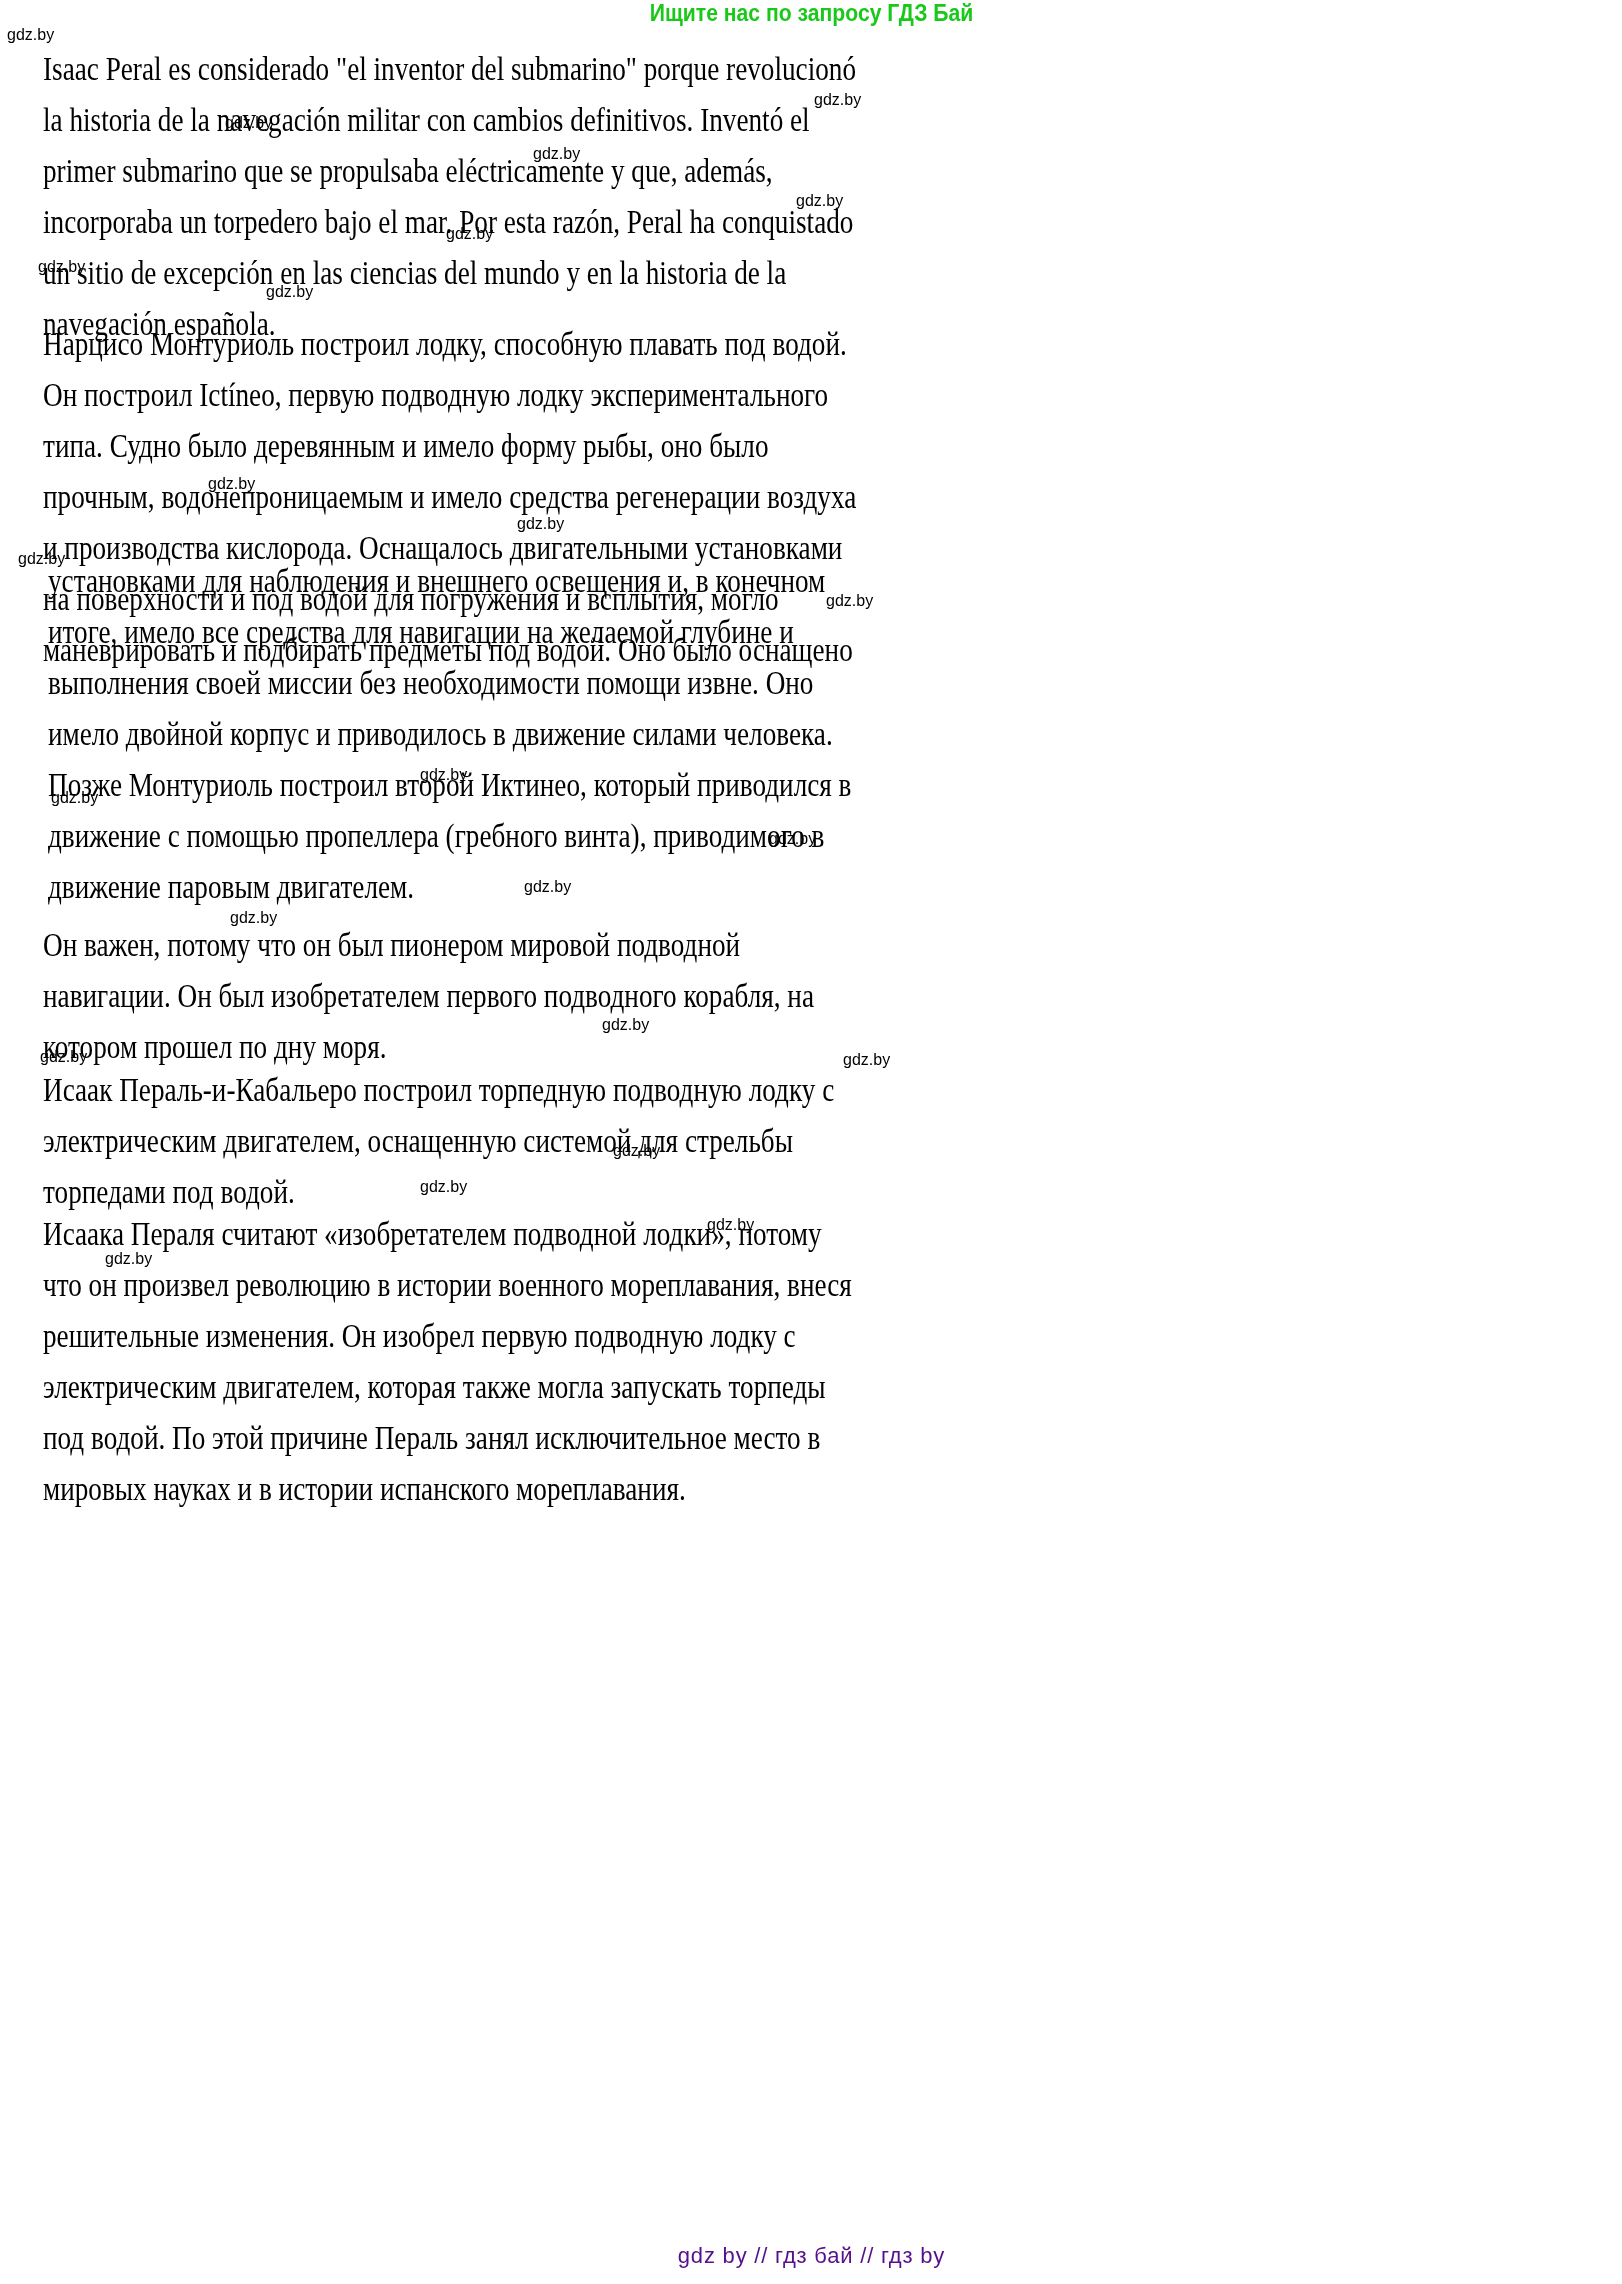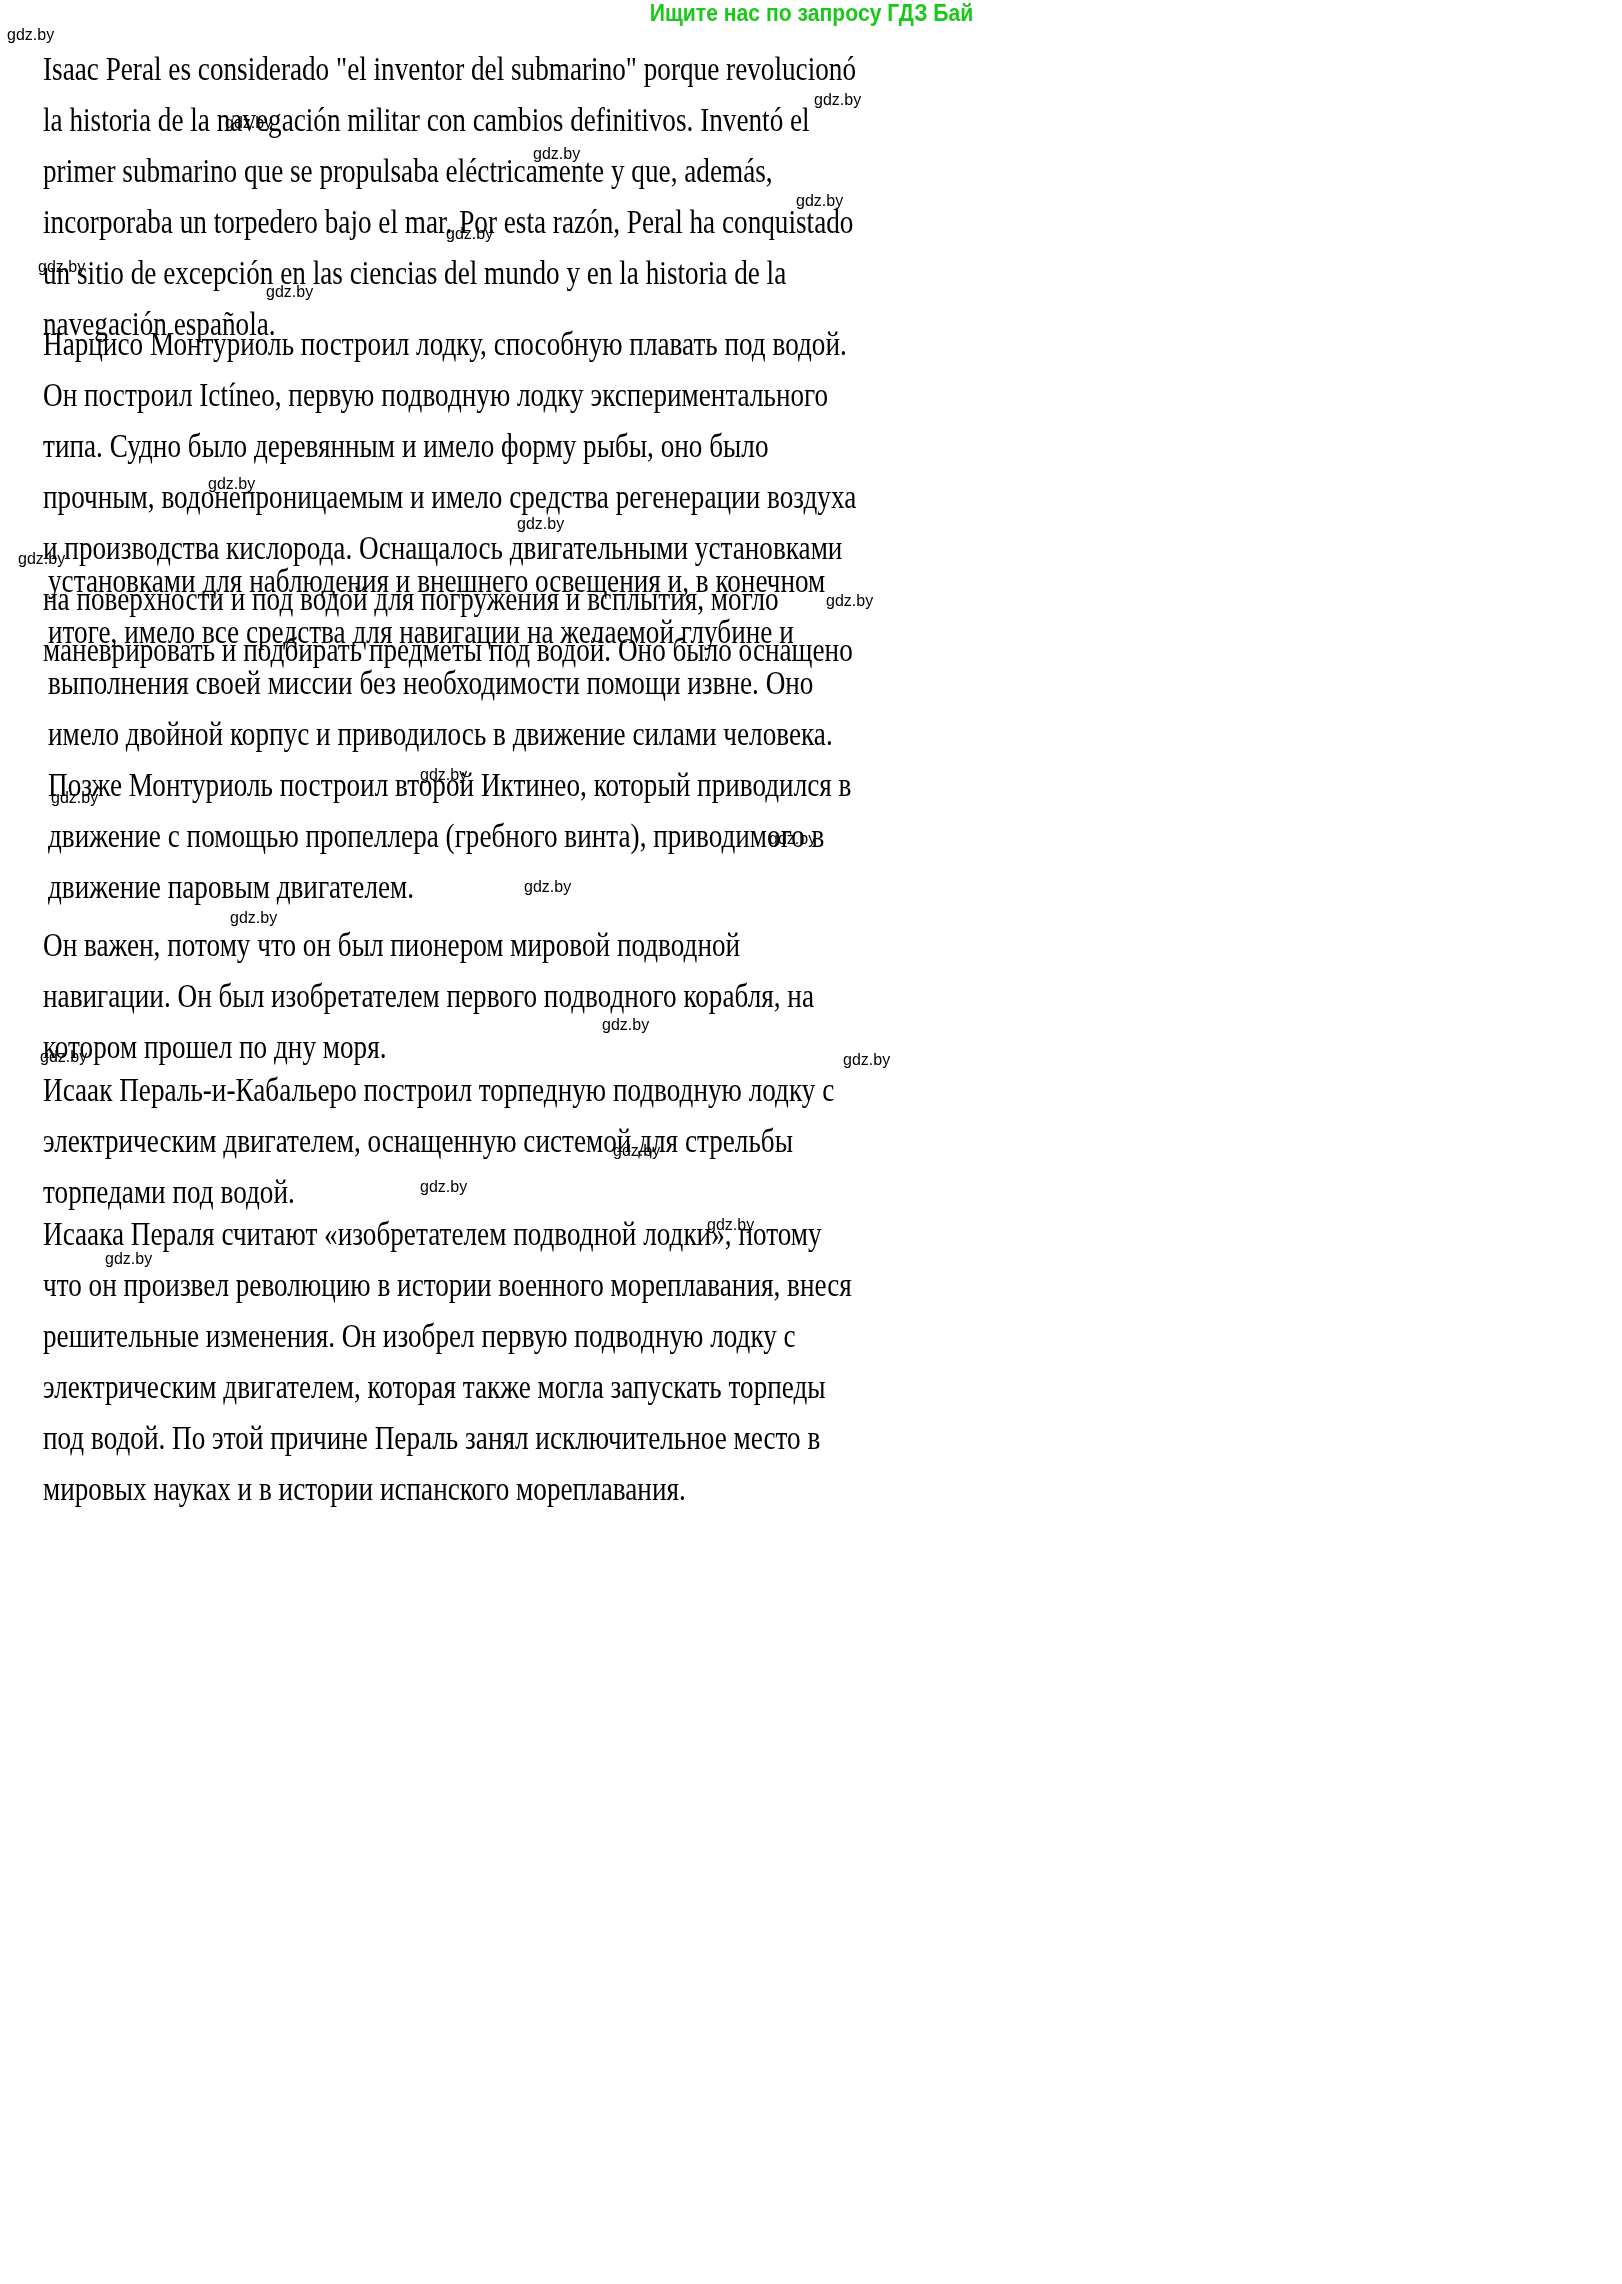--- a/index.html
+++ b/index.html
@@ -121,15 +121,16 @@
       <div class="wm" style="left: 230px; top: 909px; color: rgb(0, 0, 0);">gdz.by</div>
       <div class="wm" style="left: 602px; top: 1016px; color: rgb(0, 0, 0);">gdz.by</div>
       <div class="wm" style="left: 40px; top: 1048px; color: rgb(0, 0, 0);">gdz.by</div>
       <div class="wm" style="left: 843px; top: 1051px; color: rgb(0, 0, 0);">gdz.by</div>
       <div class="wm" style="left: 613px; top: 1142px; color: rgb(0, 0, 0);">gdz.by</div>
       <div class="wm" style="left: 420px; top: 1178px; color: rgb(0, 0, 0);">gdz.by</div>
       <div class="wm" style="left: 707px; top: 1216px; color: rgb(0, 0, 0);">gdz.by</div>
       <div class="wm" style="left: 105px; top: 1250px; color: rgb(0, 0, 0);">gdz.by</div>
     </div>
 
+  <div class="footer-line">gdz by  //  гдз бай  //  гдз by</div>
 
 </div>
 
 
 </body></html>

